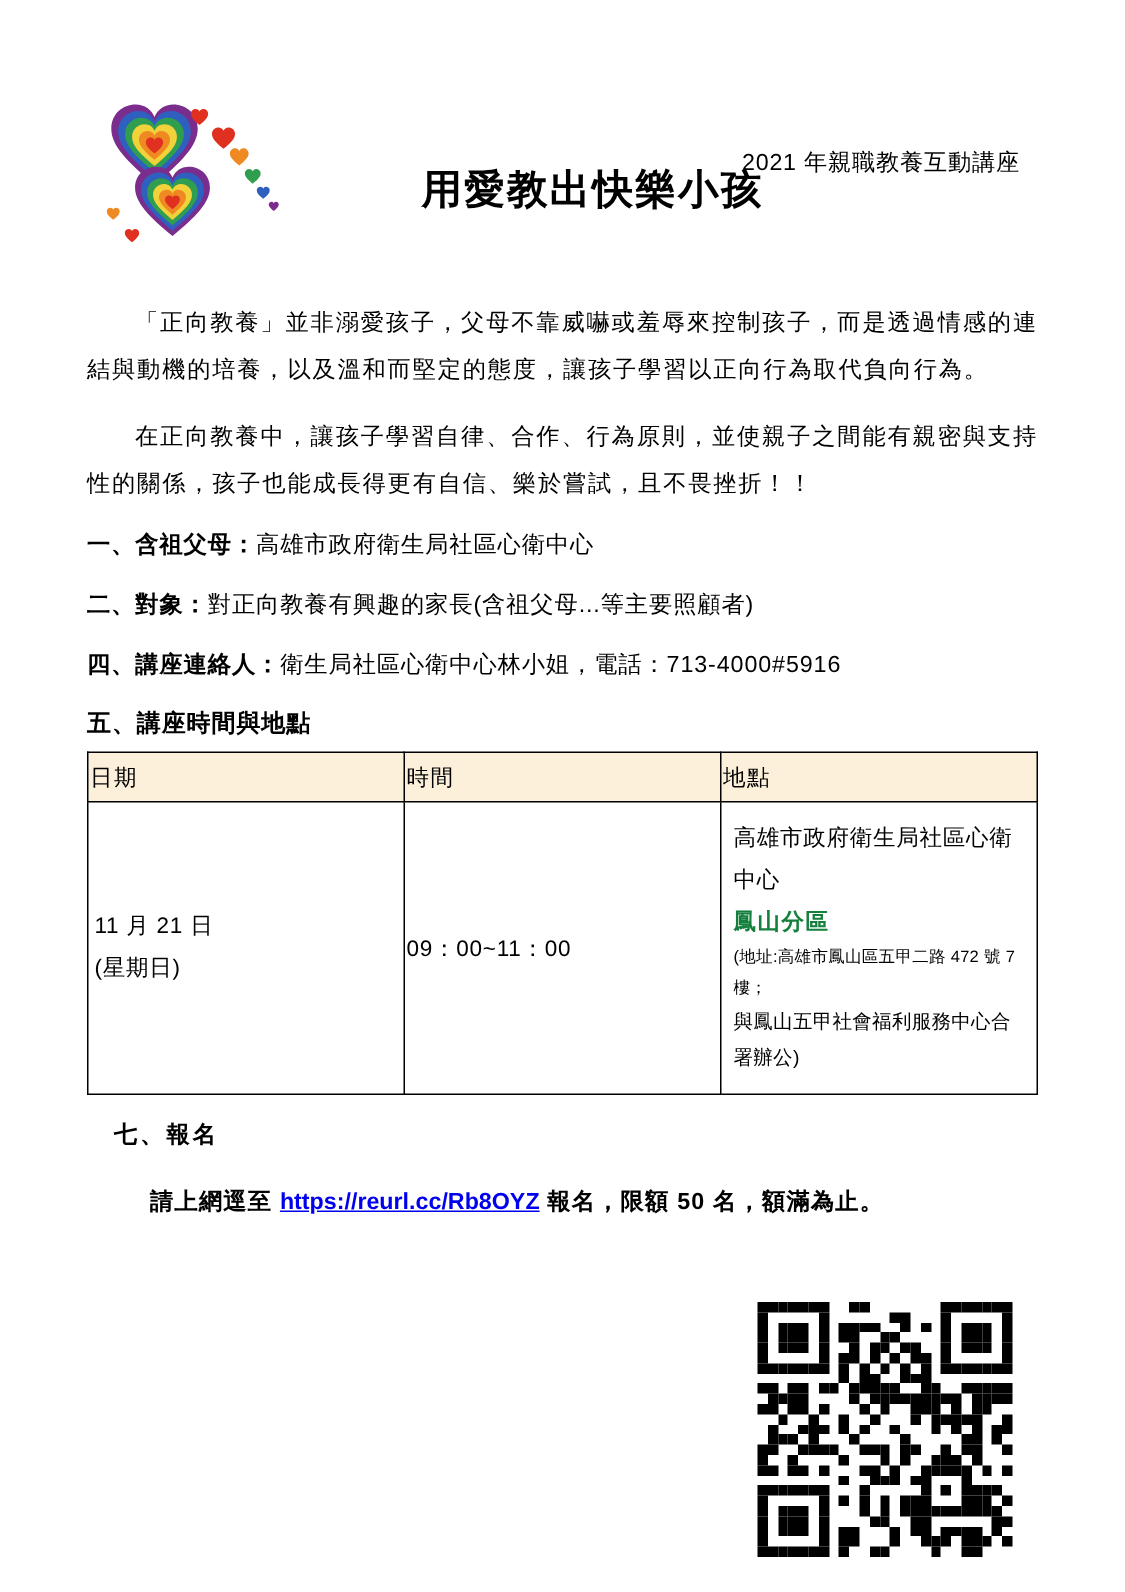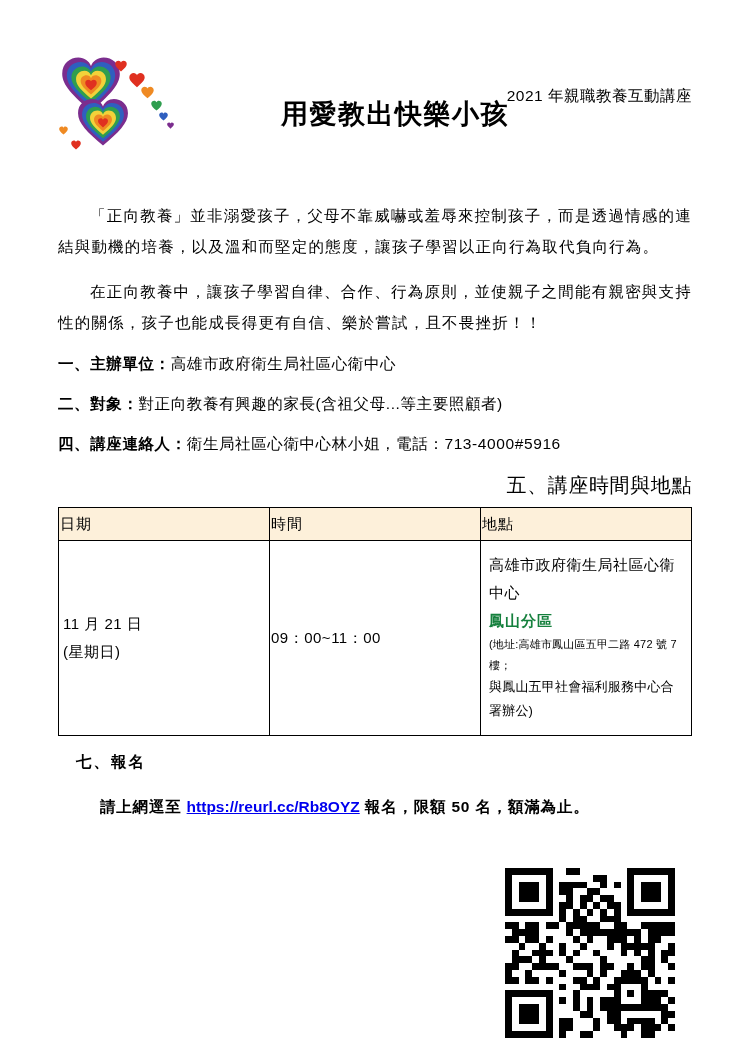--- a/index.html
+++ b/index.html
@@ -12,21 +12,21 @@
     height: 1061px;
     position: relative;
     font-family: "Liberation Sans", "DejaVu Sans", sans-serif;
     color: #000000;
     overflow: hidden;
   }
   .page {
     position: relative;
     width: 750px;
     height: 1061px;
-    padding: 0;
+    padding: 12px;
     box-sizing: border-box;
   }
 
   
   .header {
     position: relative;
     height: 200px;
   }
   .hearts {
     position: absolute;
@@ -88,25 +88,24 @@
   }
   ul.items li {
     font-size: 15.5px;
     line-height: 1.55;
     margin-bottom: 16px;
     letter-spacing: 0.6px;
   }
   .lbl { font-weight: bold; }
 
   .section-head {
-    font-size: 20px;
-    font-weight: normal;
+    font-size: 16px;
+    font-weight: bold;
     letter-spacing: 0.6px;
     margin: 0 0 8px 0;
-    text-align: right;
   }
 
   
   table.sched {
     border-collapse: collapse;
     width: 100%;
     table-layout: fixed;
     font-size: 15px;
   }
   table.sched th, table.sched td {
@@ -268,21 +267,21 @@
     </div>
   </div>
 
   <div class="content">
 
     <p class="para">「正向教養」並非溺愛孩子，父母不靠威嚇或羞辱來控制孩子，而是透過情感的連結與動機的培養，以及溫和而堅定的態度，讓孩子學習以正向行為取代負向行為。</p>
     <p class="para">在正向教養中，讓孩子學習自律、合作、行為原則，並使親子之間能有親密與支持性的關係，孩子也能成長得更有自信、樂於嘗試，且不畏挫折！！</p>
 
     <ul class="items">
       <li>
-        <span class="lbl">一、主辦單位：</span><span>高雄市政府衛生局社區心衛中心</span>
+        <span class="lbl">一、含祖父母：</span><span>高雄市政府衛生局社區心衛中心</span>
       </li>
       <li>
         <span class="lbl">二、對象：</span><span>對正向教養有興趣的家長(含祖父母...等主要照顧者)</span>
       </li>
       <li>
         <span class="lbl">四、講座連絡人：</span><span>衛生局社區心衛中心林小姐，電話：713-4000#5916</span>
       </li>
     </ul>
 
     <div class="section-head">五、講座時間與地點</div>

